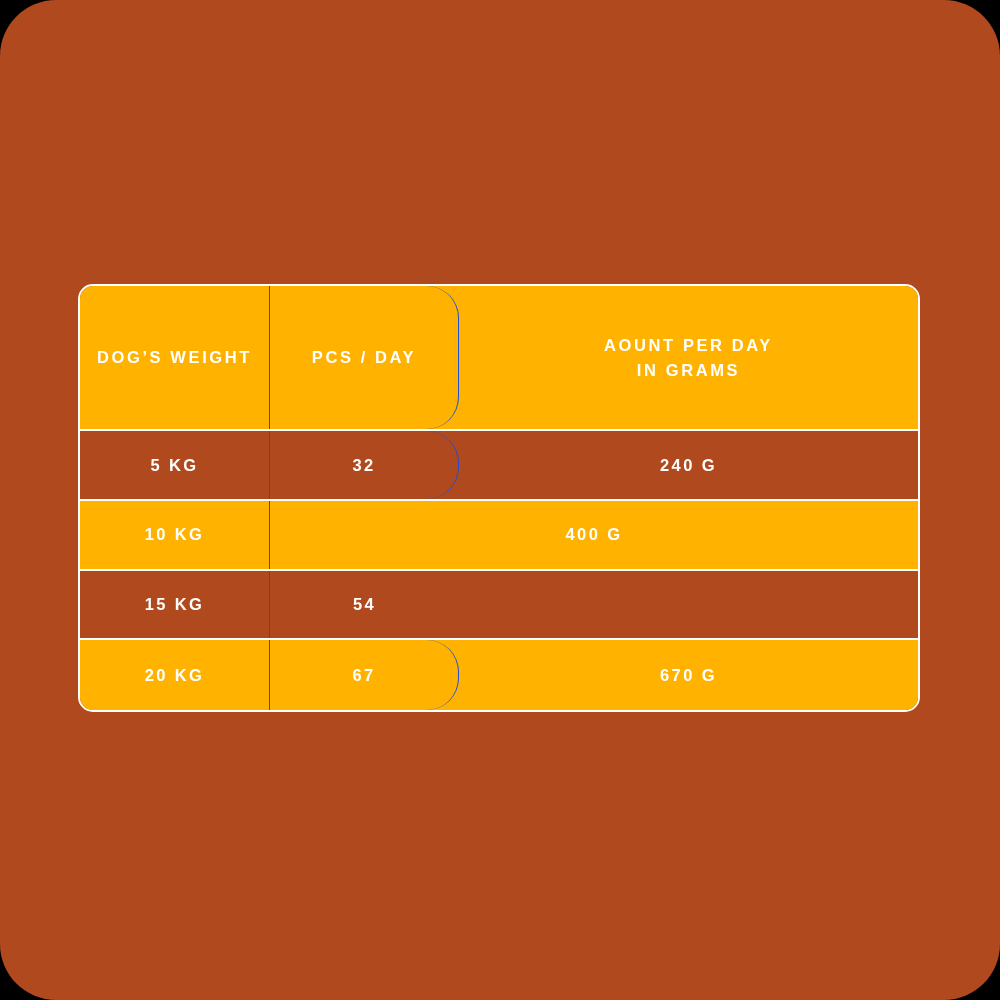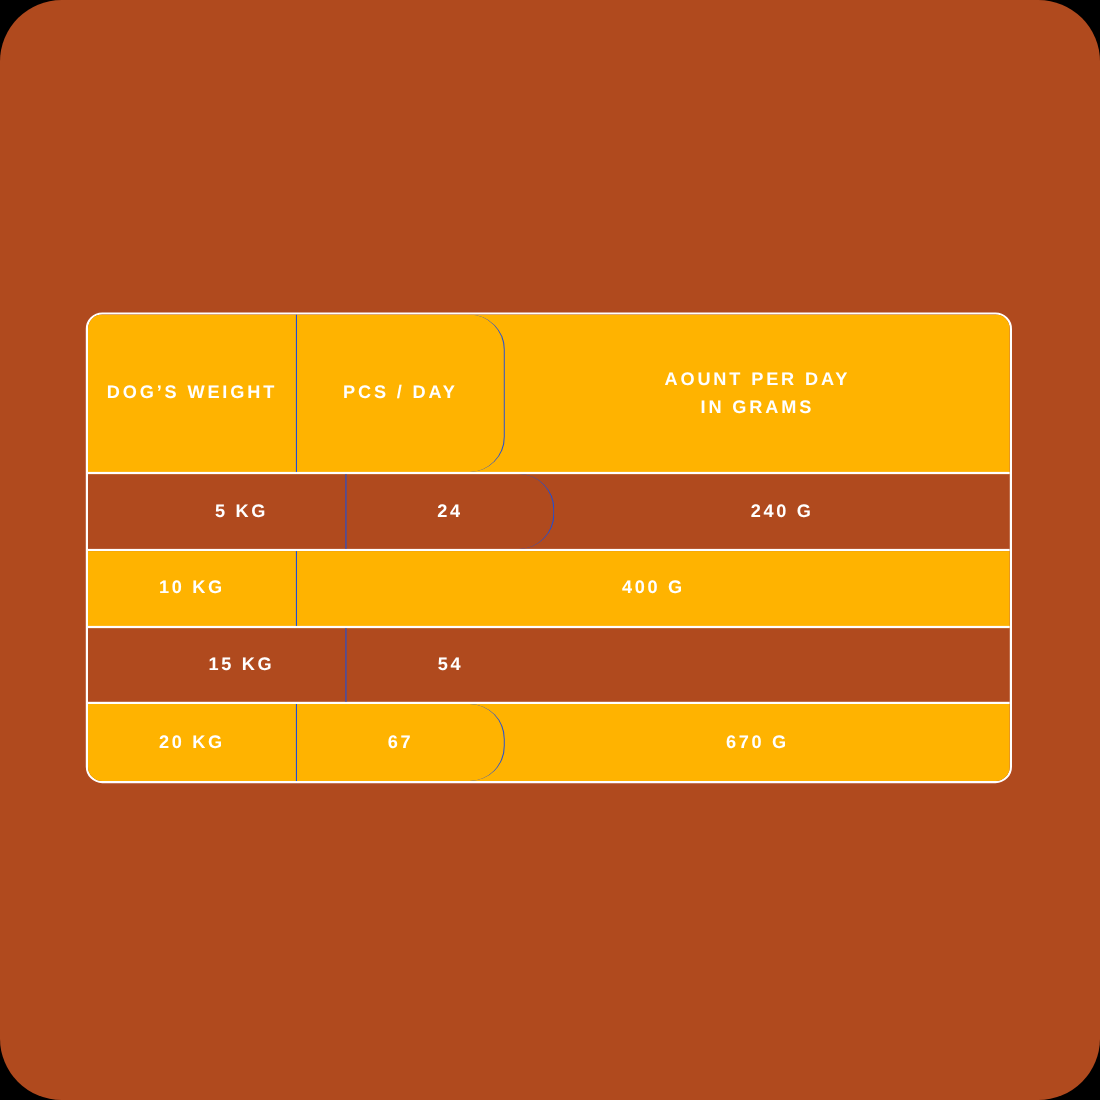--- a/index.html
+++ b/index.html
@@ -54,21 +54,21 @@
   }
 
   
   .trow.data-row {
     height: 70px;
     border-bottom: 2px solid #ffffff;
   }
   .trow.data-row:last-child {
     border-bottom: none;
   }
-  .trow.data-row.tone-dark  { background: transparent; padding-left: 45px; }
+  .trow.data-row.tone-dark  { background: transparent; }
   .trow.data-row.tone-light { background: #ffb300; }
 
   .cell {
     box-sizing: border-box;
     display: flex;
     align-items: center;
     justify-content: center;
     text-align: center;
     color: #ffffff;
     border-right: 1px solid #1d4ed8;
@@ -106,21 +106,21 @@
       <div class="cell col-amount">
         <span>
           <span>AOUNT PER DAY</span><br>
           <span>IN GRAMS</span>
         </span>
       </div>
     </div>
 
     <div class="trow data-row tone-dark">
       <div class="cell col-weight">5 KG</div>
-      <div class="cell col-pcs">24</div>
+      <div class="cell col-pcs">32</div>
       <div class="cell col-amount">240 G</div>
     </div>
 
     <div class="trow data-row tone-light">
       <div class="cell col-weight">10 KG</div>
       <div class="cell col-amount">400 G</div>
     </div>
 
     <div class="trow data-row tone-dark">
       <div class="cell col-weight">15 KG</div>

